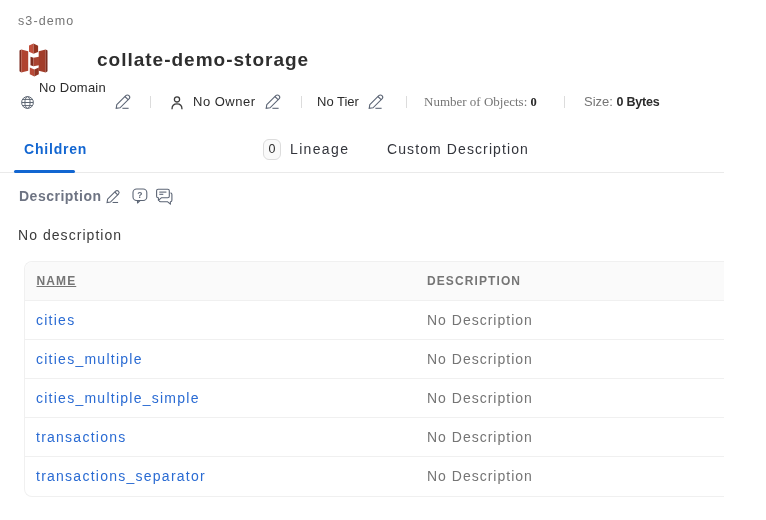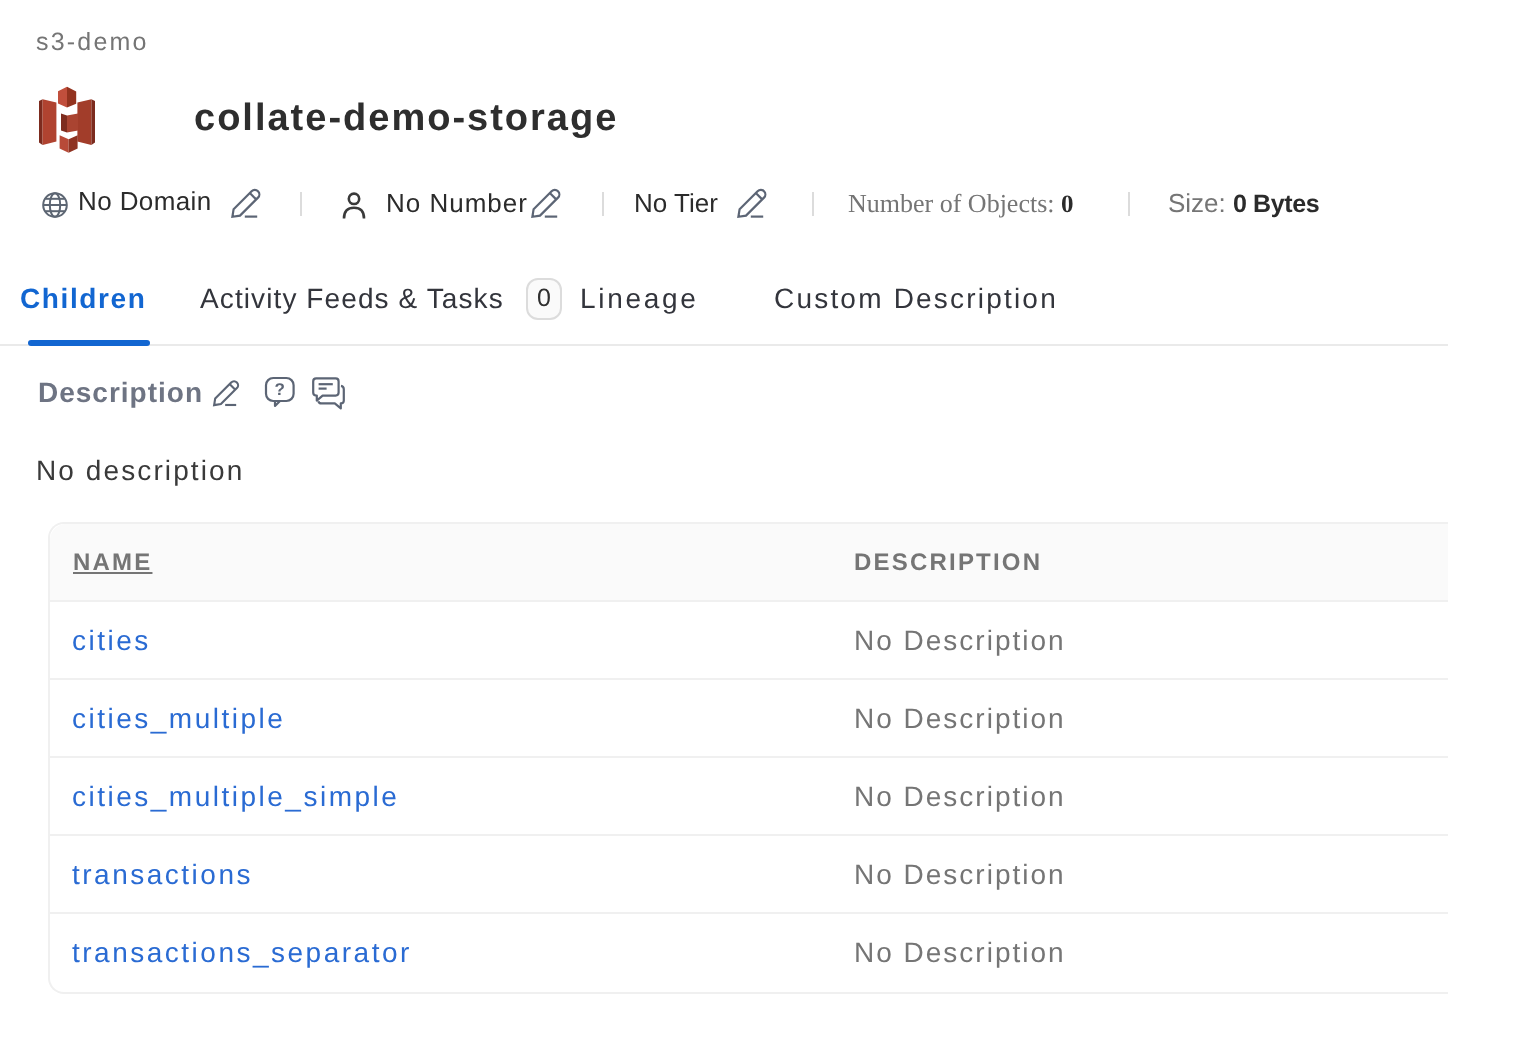--- a/index.html
+++ b/index.html
@@ -52,52 +52,51 @@
 
   <div class="abs title">collate-demo-storage</div>
 
   <svg class="abs" style="left:20.5px; top:95.5px;" width="13" height="13" viewBox="0 0 13 13" fill="none" stroke="#5d6673" stroke-width="1.0">
     <circle cx="6.5" cy="6.5" r="5.9"></circle>
     <ellipse cx="6.5" cy="6.5" rx="2.6" ry="5.9"></ellipse>
     <line x1="0.8" y1="6.5" x2="12.2" y2="6.5"></line>
     <line x1="1.6" y1="3.4" x2="11.4" y2="3.4"></line>
     <line x1="1.6" y1="9.6" x2="11.4" y2="9.6"></line>
   </svg>
-  <div class="abs meta" style="left:39px; top:93px; letter-spacing:0.2px;">No Domain</div>
+  <div class="abs meta" style="left:39px; top:80px; letter-spacing:0.2px;">No Domain</div>
   <svg class="abs" style="left:115px; top:91.5px;" width="18" height="18" viewBox="0 0 18 18" fill="none" stroke="#5c6575" stroke-width="1.1">
     <path d="M1.8,12.6 L10.8,3.6 C11.7,2.7 13.1,2.7 14,3.6 C14.9,4.5 14.9,5.9 14,6.8 L5,15.8 L1.2,16.4 Z"></path>
     <line x1="9.9" y1="4.5" x2="13.1" y2="7.7"></line>
     <line x1="7.4" y1="16.3" x2="13.6" y2="16.3"></line>
   </svg>
   <div class="vdiv" style="left:150px;"></div>
   <svg class="abs" style="left:171px; top:96px;" width="12" height="14" viewBox="0 0 12 14" fill="none" stroke="#3a3a3a" stroke-width="1.3">
     <circle cx="6" cy="3.4" r="2.6"></circle>
     <path d="M1,13.2 C1,9.3 3.2,7.9 6,7.9 C8.8,7.9 11,9.3 11,13.2"></path>
   </svg>
-  <div class="abs meta" style="left:193px; top:94px; letter-spacing:0.5px;">No Number</div>
+  <div class="abs meta" style="left:193px; top:94px; letter-spacing:0.5px;">No Owner</div>
   <svg class="abs" style="left:265px; top:91.5px;" width="18" height="18" viewBox="0 0 18 18" fill="none" stroke="#5c6575" stroke-width="1.1">
     <path d="M1.8,12.6 L10.8,3.6 C11.7,2.7 13.1,2.7 14,3.6 C14.9,4.5 14.9,5.9 14,6.8 L5,15.8 L1.2,16.4 Z"></path>
     <line x1="9.9" y1="4.5" x2="13.1" y2="7.7"></line>
     <line x1="7.4" y1="16.3" x2="13.6" y2="16.3"></line>
   </svg>
   <div class="vdiv" style="left:301px;"></div>
   <div class="abs meta" style="left:317px; top:94px;">No Tier</div>
   <svg class="abs" style="left:368px; top:91.5px;" width="18" height="18" viewBox="0 0 18 18" fill="none" stroke="#5c6575" stroke-width="1.1">
     <path d="M1.8,12.6 L10.8,3.6 C11.7,2.7 13.1,2.7 14,3.6 C14.9,4.5 14.9,5.9 14,6.8 L5,15.8 L1.2,16.4 Z"></path>
     <line x1="9.9" y1="4.5" x2="13.1" y2="7.7"></line>
     <line x1="7.4" y1="16.3" x2="13.6" y2="16.3"></line>
   </svg>
   <div class="vdiv" style="left:406px;"></div>
   <div class="abs metagray" style="left:424px; top:94px;font-family:Liberation Serif, serif;">Number of Objects: <span class="metabold">0</span></div>
   <div class="vdiv" style="left:564px;"></div>
   <div class="abs metagray" style="left:584px; top:94px;">Size: <span class="metabold">0 Bytes</span></div>
 
   <div class="tabbar">
-    <div class="tab active" style="left:10px;">Children</div>
-    <div class="tab" style="left:100px; letter-spacing:0.55px;">Activity Feeds &amp; Tasks</div>
+    <div class="tab active" style="left:24px;">Children</div>
     <div class="badge">0</div>
     <div class="tab" style="left:290px; letter-spacing:1.35px;">Lineage</div>
     <div class="tab" style="left:387px; letter-spacing:1.1px;">Custom Description</div>
     <div class="underline"></div>
   </div>
 
   <div class="abs desclabel">Description</div>
   <svg class="abs" style="left:106px; top:188px;" width="16" height="16" viewBox="0 0 18 18" fill="none" stroke="#5c6575" stroke-width="1.2">
     <path d="M1.8,12.6 L10.8,3.6 C11.7,2.7 13.1,2.7 14,3.6 C14.9,4.5 14.9,5.9 14,6.8 L5,15.8 L1.2,16.4 Z"></path>
     <line x1="9.9" y1="4.5" x2="13.1" y2="7.7"></line>

